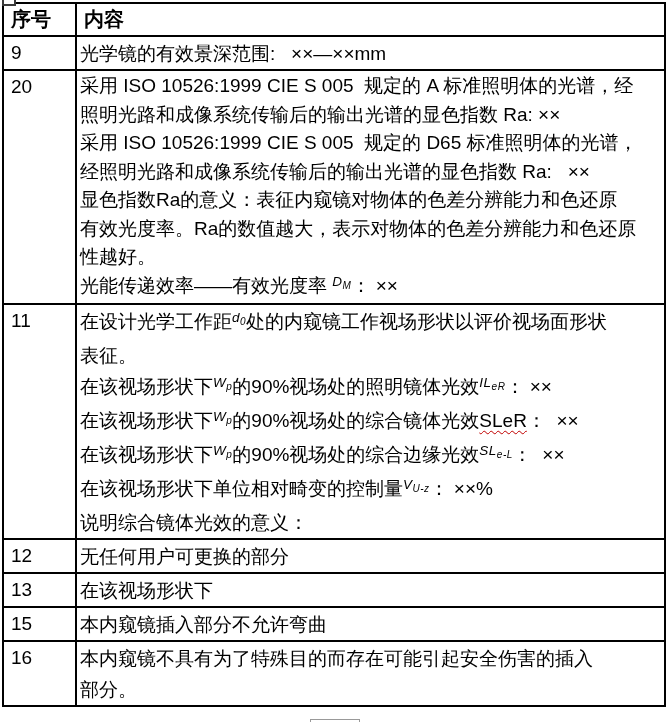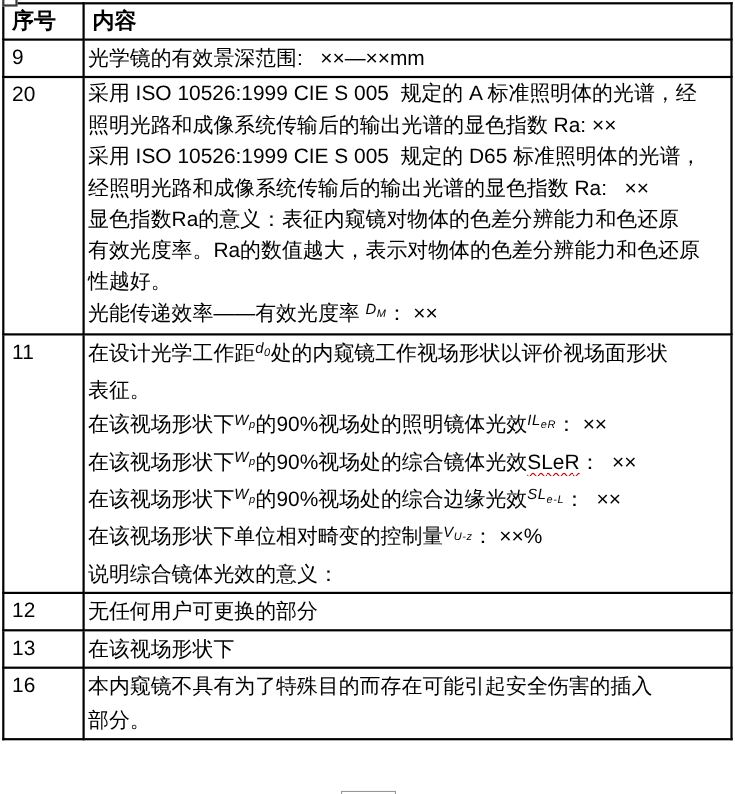--- a/index.html
+++ b/index.html
@@ -139,20 +139,26 @@
             <div class="tline"><span>无任何用户可更换的部分</span></div>
           </td>
         </tr>
         <tr>
           <td class="num-cell">13</td>
           <td class="content-cell">
             <div class="tline"><span>在该视场形状下</span></div>
           </td>
         </tr>
         <tr>
+          <td class="num-cell">15</td>
+          <td class="content-cell">
+            <div class="tline"><span>本内窥镜插入部分不允许弯曲</span></div>
+          </td>
+        </tr>
+        <tr>
           <td class="num-cell">16</td>
           <td class="content-cell">
             <div class="tline"><span>本内窥镜不具有为了特殊目的而存在可能引起安全伤害的插入</span></div>
             <div class="tline"><span>部分。</span></div>
           </td>
         </tr>
       </tbody>
   </table>
 
   <div class="handle-mark"></div>

